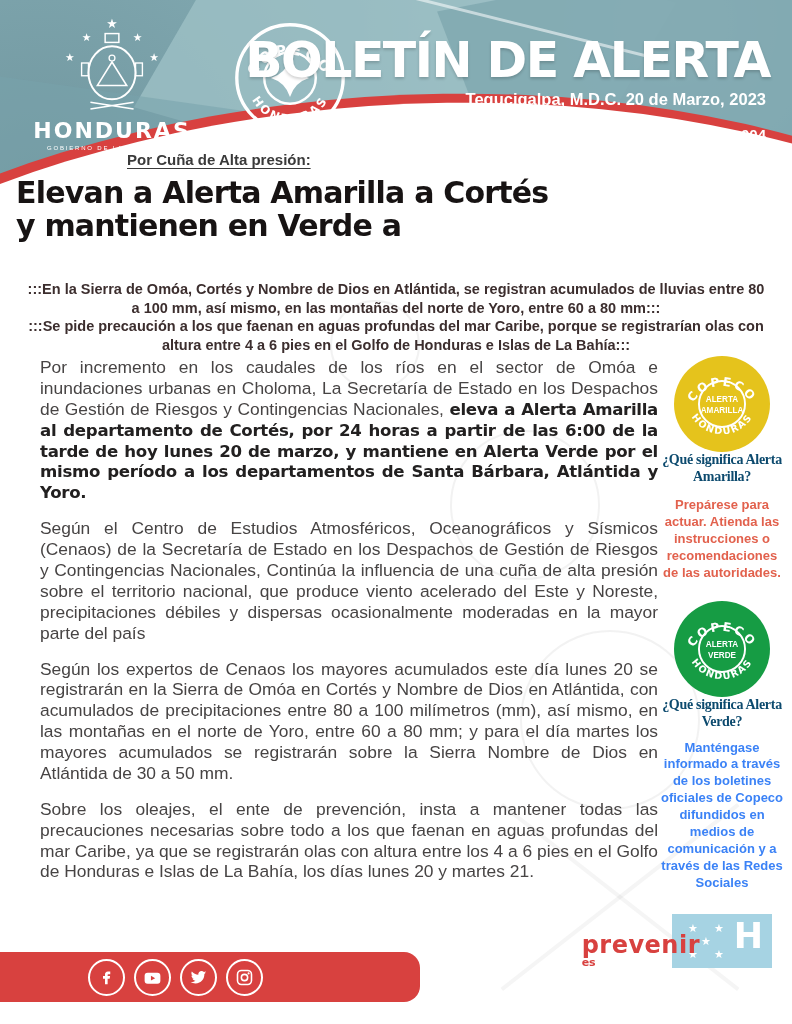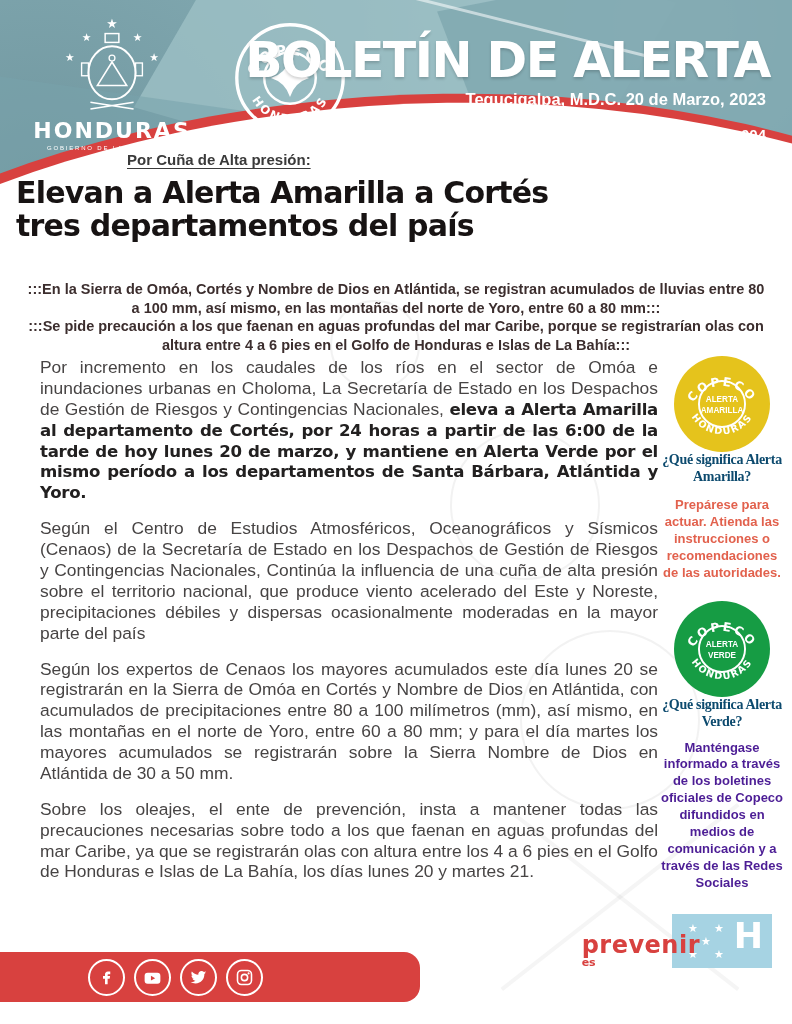--- a/index.html
+++ b/index.html
@@ -70,21 +70,21 @@
     font-size:16.6px; letter-spacing:-0.3px; }
 
   
   .sidebar { position:absolute; left:658px; top:356px; width:128px; z-index:5; text-align:center; }
   .badge { width:96px; height:96px; display:block; margin:0 auto; }
   .badge-green { margin-top:20px; }
   .q { font-size:14px; font-weight:bold; color:#0c4a6e; line-height:1.18;
     font-family:Liberation Serif, serif; letter-spacing:-0.3px; }
   .ans { margin-top:12px; font-size:13px; line-height:1.3; font-weight:bold; }
   .ans-orange { color:#e2614d; }
-  .ans-green { color:#4c1d95;margin-top:9px; }
+  .ans-green { color:#3b82f6;margin-top:9px; }
   .flag { margin:22px auto 0; width:100px; height:54px; background:#a6d3e3; position:relative; }
   .flag .star { position:absolute; color:#fff; font-size:11px; line-height:1; }
   .flag .h-letter { position:absolute; right:9px; top:5px; color:#fff; font-size:35px;
     font-weight:bold; font-family:"DejaVu Sans", sans-serif; line-height:1; }
 
   
   .socialbar { position:absolute; left:0; top:952px; width:420px; height:50px;
     background:#d8413f; border-radius:0 16px 16px 0; z-index:6;
     display:flex; align-items:center; gap:9px; padding-left:88px; }
   .sic { width:37px; height:37px; border:2.5px solid #fff; border-radius:50%;
@@ -151,21 +151,21 @@
 
   <div class="wm wm1"></div>
   <div class="wm wm2"></div>
   <div class="wm wm3"></div>
   <div class="wmx wmx1"></div>
   <div class="wmx wmx2"></div>
 
   <div class="kicker">Por Cuña de Alta presión:</div>
   <div class="headline">
     <div>Elevan a Alerta Amarilla a Cortés</div>
-    <div>tres departamentos del país</div>
+    <div>y mantienen en Verde a</div>
   </div>
   <div class="subhead">
     <div>:::En la Sierra de Omóa, Cortés y Nombre de Dios en Atlántida, se registran acumulados de lluvias entre 80 a 100 mm, así mismo, en las montañas del norte de Yoro, entre 60 a 80 mm:::</div>
     <div>:::Se pide precaución a los que faenan en aguas profundas del mar Caribe, porque se registrarían olas con altura entre 4 a 6 pies en el Golfo de Honduras e Islas de La Bahía:::</div>
   </div>
 
   <div class="main">
     <p><span>Por incremento en los caudales de los ríos en el sector de Omóa e inundaciones urbanas en Choloma, La Secretaría de Estado en los Despachos de Gestión de Riesgos y Contingencias Nacionales, </span><b>eleva a Alerta Amarilla  al departamento de Cortés, por 24 horas a partir de las 6:00 de la tarde de hoy lunes 20 de marzo, y mantiene en Alerta Verde por el mismo período a los departamentos de Santa Bárbara, Atlántida y Yoro.</b></p>
     <p>Según el Centro de Estudios Atmosféricos, Oceanográficos y Sísmicos (Cenaos) de la Secretaría de Estado en los Despachos de Gestión de Riesgos y Contingencias Nacionales, Continúa la influencia de una cuña de alta presión sobre el territorio nacional, que produce viento acelerado del Este y Noreste, precipitaciones débiles y dispersas ocasionalmente moderadas en la mayor parte del país</p>
     <p>Según los expertos de Cenaos los mayores acumulados este día lunes 20 se registrarán en la Sierra de Omóa en Cortés y Nombre de Dios en Atlántida, con acumulados de precipitaciones entre 80 a 100 milímetros (mm), así mismo, en las montañas en el norte de Yoro, entre 60 a 80 mm; y para el día martes los mayores acumulados se registrarán sobre la Sierra Nombre de Dios en Atlántida de 30 a 50 mm.</p>

